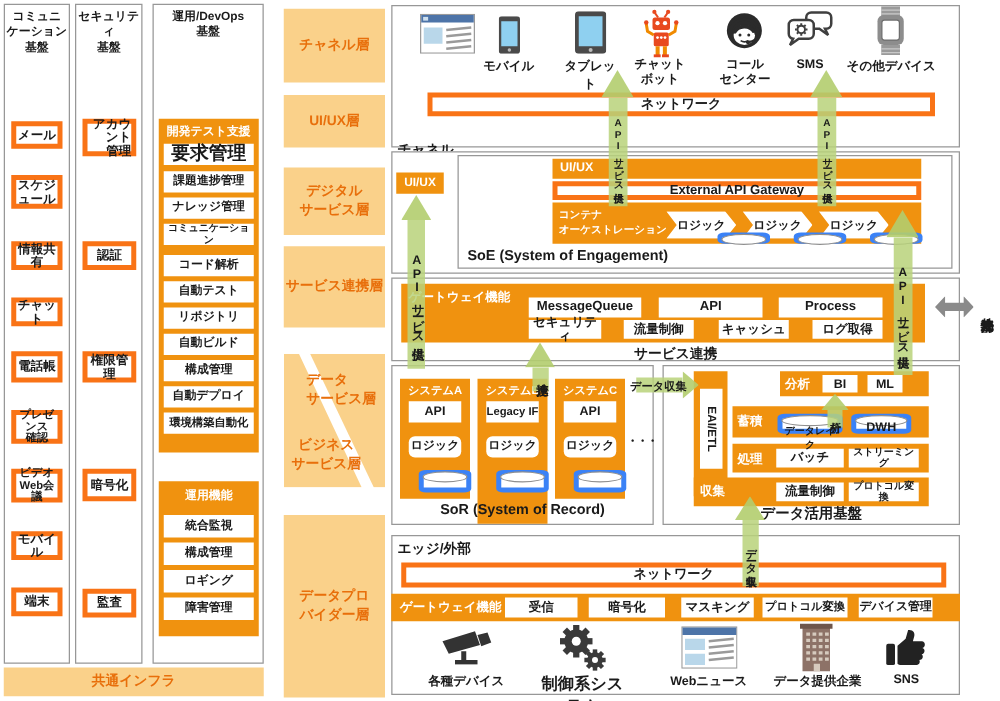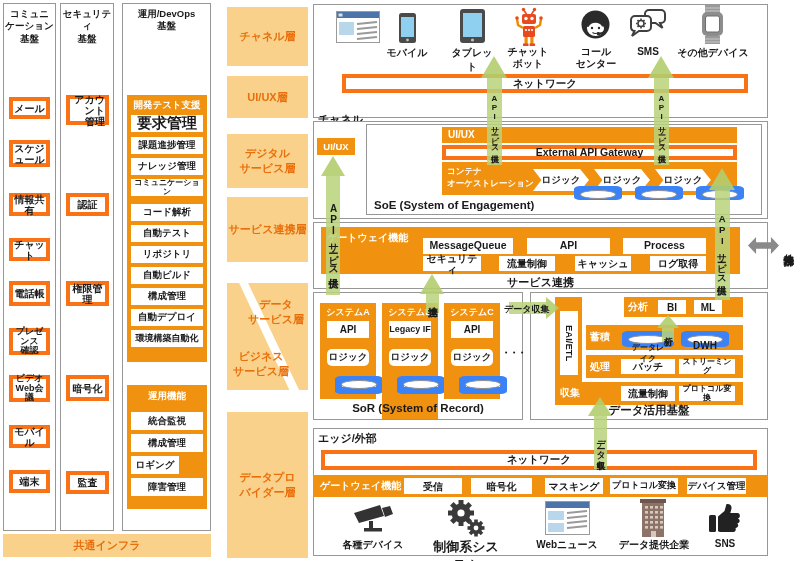--- a/index.html
+++ b/index.html
@@ -14,21 +14,21 @@
       font-size:10px;line-height:1.1;white-space:pre-line;}
   .wbb{border:4px solid #f97316;}
   .flx{display:flex;align-items:center;justify-content:center;text-align:center;}
   .wt{color:#fff;}
   .vt{writing-mode:vertical-rl;text-orientation:upright;line-height:1;display:flex;align-items:center;justify-content:center;}
   .vtm{writing-mode:vertical-rl;text-orientation:mixed;line-height:1;display:flex;align-items:center;justify-content:center;}
   .g{background:rgba(185,210,122,.85);z-index:5;}
   .gh{clip-path:polygon(50% 0,100% 100%,0 100%);background:rgba(178,205,110,.9);z-index:5;}
   .ghr{clip-path:polygon(0 0,100% 50%,0 100%);background:rgba(178,205,110,.9);z-index:5;}
   .al{z-index:6;font-size:9px;}
-  .cyl{background:#fff;border:7px solid #3b82f6;border-radius:6px/3px;padding-left:34px;}
+  .cyl{background:#fff;border:4px solid #3b82f6;border-radius:6px/3px;padding-left:34px;}
   .cyl::before{content:"";position:absolute;left:-1px;right:-1px;top:-3px;height:7px;background:#fff;
                border:1px solid #8f8f8f;border-radius:50%;}
   .cyltx{position:absolute;left:0;right:0;top:4px;text-align:center;z-index:2;}
   .chev{clip-path:polygon(0 0,84% 0,100% 50%,84% 100%,0 100%,15% 50%);background:#fff;
         display:flex;align-items:center;justify-content:center;font-size:9.5px;}
   .cap{font-size:11.5px;}
   svg{display:block;}
 </style>
 </head>
 <body>
@@ -79,34 +79,34 @@
   <div class="b wb" style="left:131px;top:246px;width:72px;height:17px;font-size:9.5px;">リポジトリ</div>
   <div class="b wb" style="left:131px;top:267px;width:72px;height:17px;font-size:9.5px;">自動ビルド</div>
   <div class="b wb" style="left:131px;top:288px;width:72px;height:17px;font-size:9.5px;">構成管理</div>
   <div class="b wb" style="left:131px;top:309px;width:72px;height:17px;font-size:9.5px;">自動デプロイ</div>
   <div class="b wb" style="left:131px;top:330px;width:72px;height:17px;font-size:9px;">環境構築自動化</div>
 
   <div class="b obar" style="left:127px;top:385px;width:80px;height:124px;"></div>
   <div class="b flx wt" style="left:127px;top:390px;width:80px;font-size:9.5px;">運用機能</div>
   <div class="b wb" style="left:131px;top:412px;width:72px;height:18px;font-size:9.5px;">統合監視</div>
   <div class="b wb" style="left:131px;top:434px;width:72px;height:18px;font-size:9.5px;">構成管理</div>
-  <div class="b wb" style="left:131px;top:456px;width:48px;height:18px;font-size:9.5px;">ロギング</div>
+  <div class="b wb" style="left:131px;top:456px;width:72px;height:18px;font-size:9.5px;">ロギング</div>
   <div class="b wb" style="left:131px;top:478px;width:72px;height:18px;font-size:9.5px;">障害管理</div>
 
   <div class="b lite" style="left:3px;top:534px;width:208px;height:23px;">共通インフラ</div>
 
   <div class="b lite" style="left:227px;top:7px;width:81px;height:59px;">チャネル層</div>
   <div class="b lite" style="left:227px;top:76px;width:81px;height:42px;">UI/UX層</div>
   <div class="b lite" style="left:227px;top:134px;width:81px;height:54px;">デジタル
 サービス層</div>
   <div class="b lite" style="left:227px;top:197px;width:81px;height:65px;">サービス連携層</div>
   <div class="b" style="left:227px;top:283px;width:81px;height:107px;">
     <div class="b" style="left:0;top:0;width:81px;height:107px;background:#FAD18A;clip-path:polygon(26% 0,100% 0,100% 100%,89% 100%);"></div>
     <div class="b" style="left:0;top:0;width:81px;height:107px;background:#FAD18A;clip-path:polygon(15% 0,0 0,0 100%,77% 100%);"></div>
-    <div class="b" style="right:1px;top:14px;width:62px;color:#E86F0B;font-size:11px;text-align:center;white-space:pre-line;line-height:1.35;">データ
+    <div class="b" style="right:1px;top:14px;width:62px;color:#E86F0B;font-size:11px;white-space:pre-line;line-height:1.35;">データ
 サービス層</div>
     <div class="b" style="left:2px;bottom:11px;width:64px;color:#E86F0B;font-size:11px;text-align:center;white-space:pre-line;line-height:1.35;">ビジネス
 サービス層</div>
   </div>
   <div class="b lite" style="left:227px;top:412px;width:81px;height:146px;">データプロ
 バイダー層</div>
 
   <div class="b box" style="left:313px;top:4px;width:455px;height:114px;"></div>
   <div class="b" style="left:336px;top:11px;">
     <svg width="44" height="32" viewBox="0 0 44 32">

